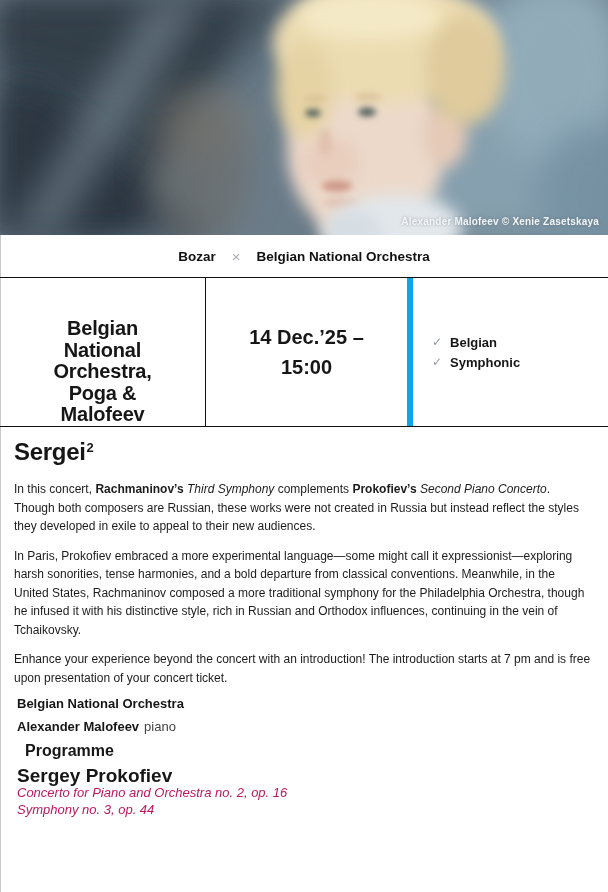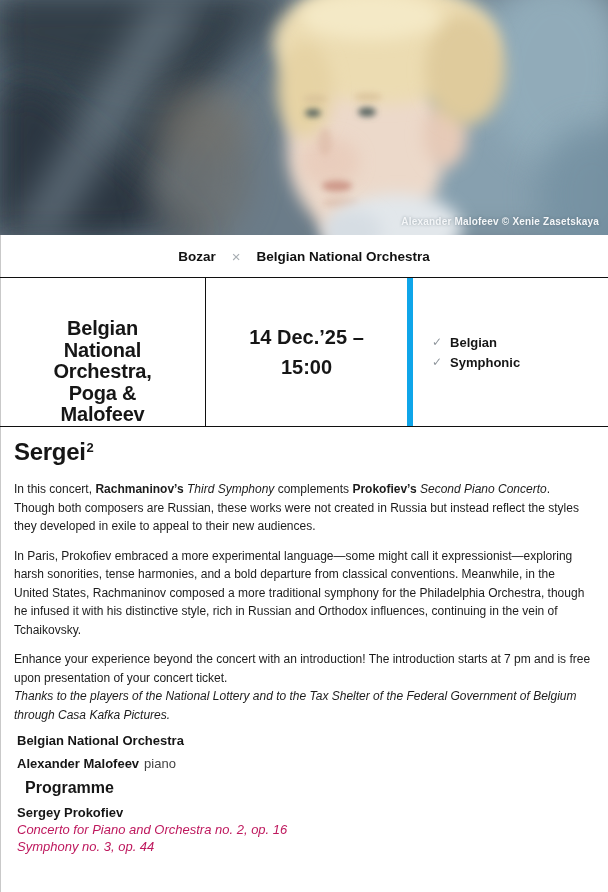--- a/index.html
+++ b/index.html
@@ -35,21 +35,21 @@
   .title-sup{font-size:13px;font-weight:700;position:relative;top:-8px;margin-left:1px;}
   p.para{font-size:12px;line-height:18.5px;margin:11px 0 0;color:#1c1c1c;}
   .b{font-weight:700;}
   .i{font-style:italic;}
   .credits{margin-top:9px;padding-left:3px;}
   .credit-line{font-size:13px;line-height:15px;margin-top:8px;}
   .credit-name{font-weight:700;}
   .credit-role{font-weight:400;color:#424242;margin-left:5px;}
   .programme{margin-top:8px;padding-left:3px;}
   .programme-heading{font-size:16px;font-weight:700;margin:8px;line-height:18px;}
-  .prog-composer{font-size:13px;font-weight:700;line-height:15px;margin-top:7px;}
+  .prog-composer{font-size:19px;font-weight:700;line-height:15px;margin-top:7px;}
   .prog-work{font-size:13px;font-style:italic;line-height:15px;margin-top:2px;color:#be185d;}
 </style>
 </head>
 <body>
 
 <div class="photo">
   <svg width="608" height="235" viewBox="0 0 608 235" xmlns="http://www.w3.org/2000/svg">
     <defs>
       <filter id="b16" x="-60%" y="-60%" width="220%" height="220%">
           <feGaussianBlur stdDeviation="16"></feGaussianBlur>
@@ -127,21 +127,21 @@
       <span>Symphonic</span>
     </div>
   </div>
 </div>
 
 <div class="content">
   <h1 class="page-title"><span>Sergei</span><span class="title-sup">2</span></h1>
 
   <p class="para"><span>In this concert, </span><span class="b">Rachmaninov’s</span><span> </span><span class="i">Third Symphony</span><span> complements </span><span class="b">Prokofiev’s</span><span> </span><span class="i">Second Piano Concerto</span><span>. Though both composers are Russian, these works were not created in Russia but instead reflect the styles they developed in exile to appeal to their new audiences.</span></p>
   <p class="para"><span>In Paris, Prokofiev embraced a more experimental language—some might call it expressionist—exploring harsh sonorities, tense harmonies, and a bold departure from classical conventions. Meanwhile, in the United States, Rachmaninov composed a more traditional symphony for the Philadelphia Orchestra, though he infused it with his distinctive style, rich in Russian and Orthodox influences, continuing in the vein of Tchaikovsky.</span></p>
-  <p class="para"><span>Enhance your experience beyond the concert with an introduction! The introduction starts at 7 pm and is free upon presentation of your concert ticket.</span><br><span class="i">Thanks to the players of the National Lottery and to the Tax Shelter of the Federal Government of Belgium through Casa Kafka Pictures.</span></p>
+  <p class="para"><span>Enhance your experience beyond the concert with an introduction! The introduction starts at 7 pm and is free upon presentation of your concert ticket.</span><br></p>
 
   <div class="credits">
     <div class="credit-line">
       <span class="credit-name">Belgian National Orchestra</span><span class="credit-role"></span>
     </div>
     <div class="credit-line">
       <span class="credit-name">Alexander Malofeev</span><span class="credit-role">piano</span>
     </div>
   </div>
 

